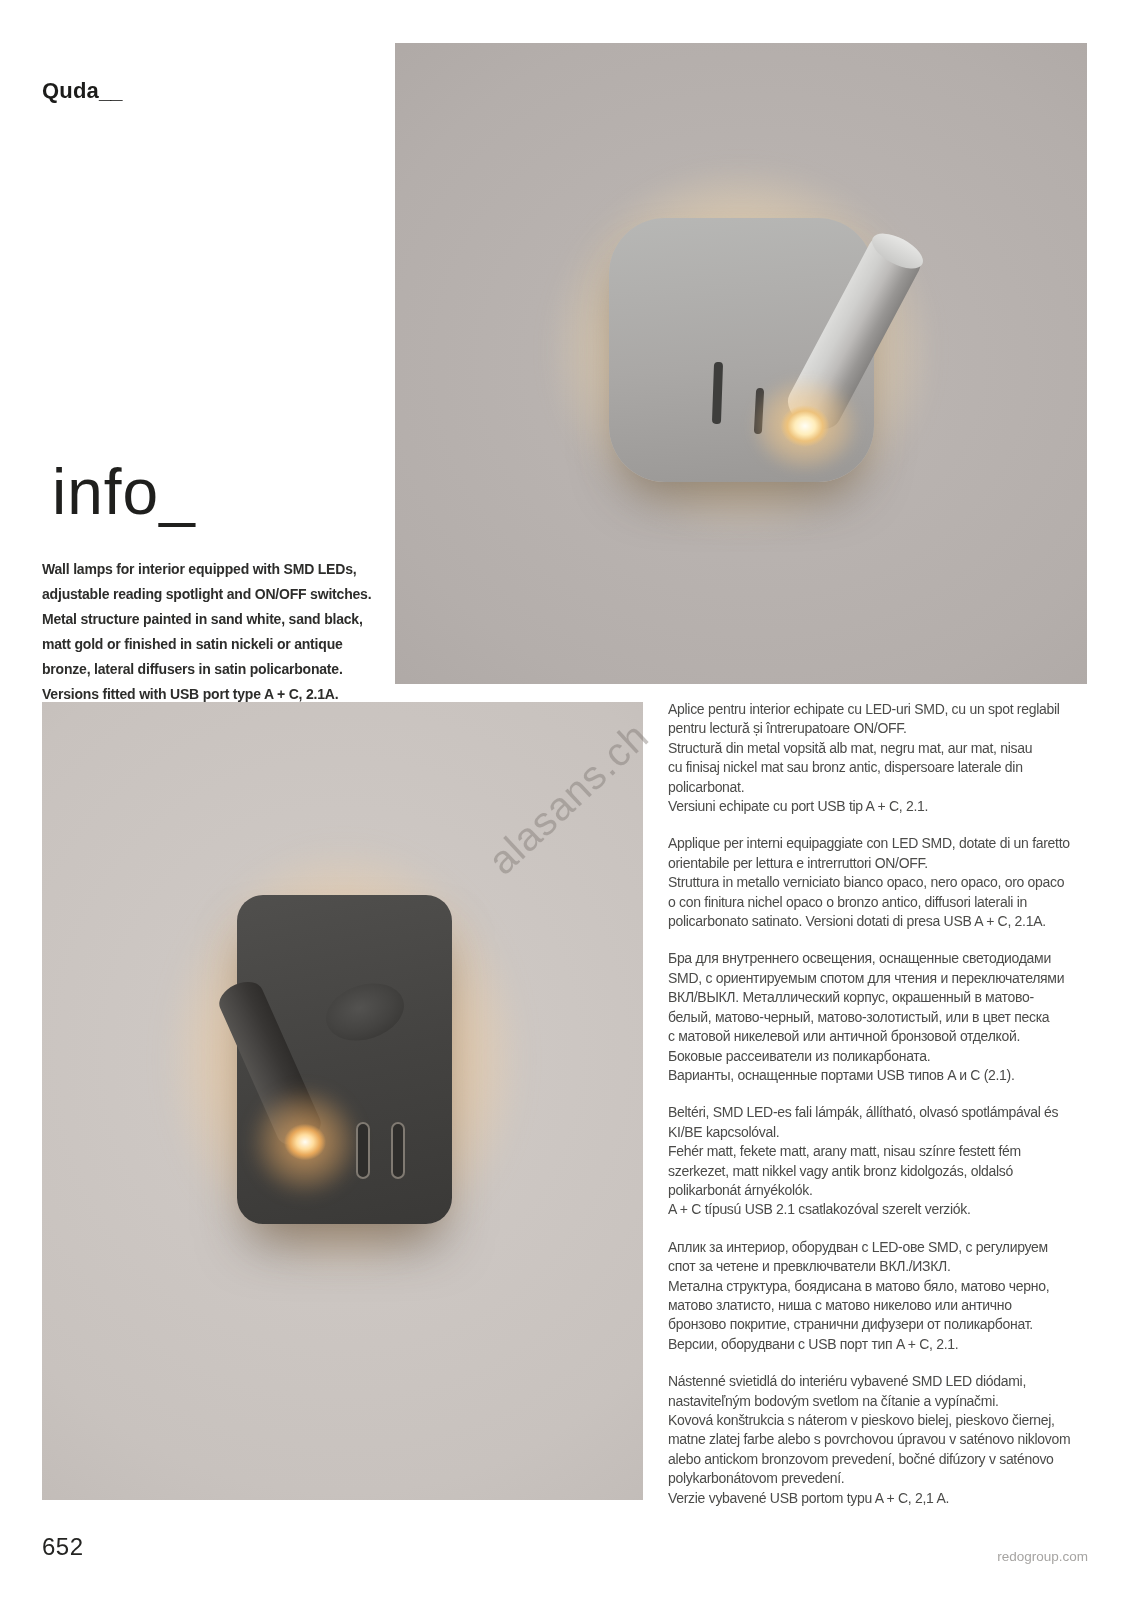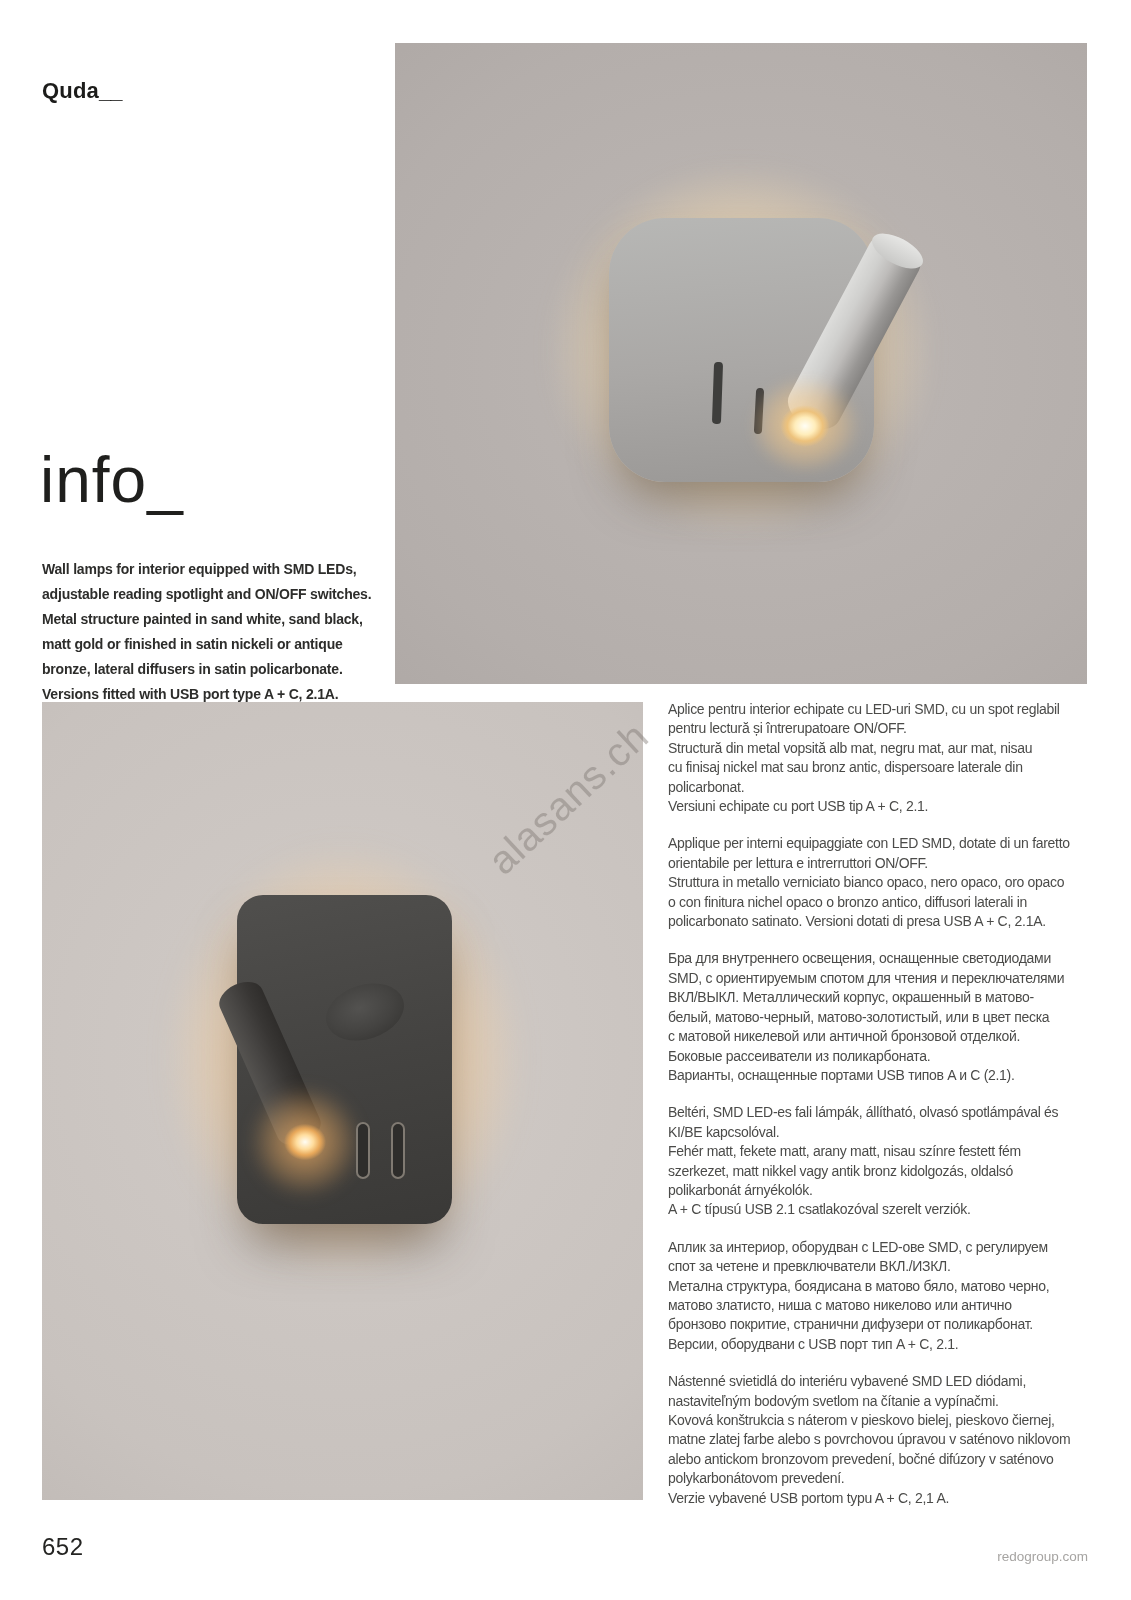--- a/index.html
+++ b/index.html
@@ -134,21 +134,21 @@
   <div class="glow"></div>
   <div class="plate-silver">
     <div class="sw1"></div>
     <div class="sw2"></div>
     <div class="cyl-silver"></div>
     <div class="lens-halo-top"></div>
     <div class="lens-top"></div>
   </div>
 </figure>
 
-<h1 class="abs info-title" style="margin:0;">info_</h1>
+<h1 class="abs info-title" style="margin:12px;">info_</h1>
 <div class="abs info-text">Wall lamps for interior equipped with SMD LEDs,
 adjustable reading spotlight and ON/OFF switches.
 Metal structure painted in sand white, sand black,
 matt gold or finished in satin nickeli or antique
 bronze, lateral diffusers in satin policarbonate.
 Versions fitted with USB port type A + C, 2.1A.</div>
 
 <figure class="photo photo-bot abs" style="margin:0;">
   <div class="wall"></div>
   <div class="glow"></div>

